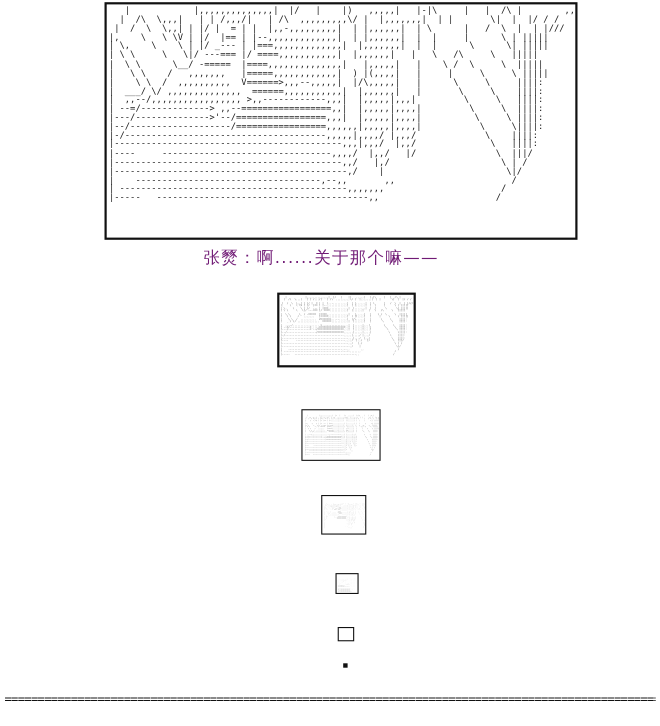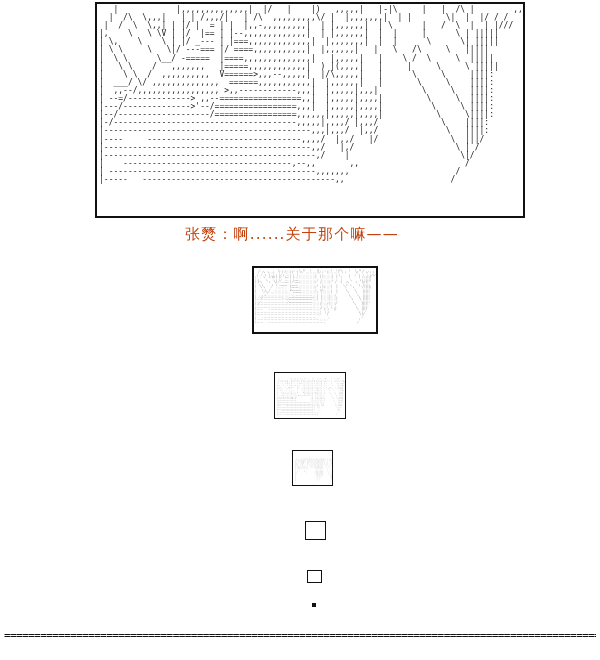--- a/index.html
+++ b/index.html
@@ -128,21 +128,21 @@
   
   #caption {
     position: absolute;
     left: 0;
     top: 224px;
     width: 584px;
     text-align: center;
     font-family: "DejaVu Sans", sans-serif;
     font-size: 15px;
     line-height: 20px;
-    color: #c2410c;
+    color: #701a75;
     letter-spacing: 1.2px;
     white-space: pre;
   }
 
   
   #bottom-rule {
     position: absolute;
     left: 4px;
     top: 630px;
     width: 592px;

